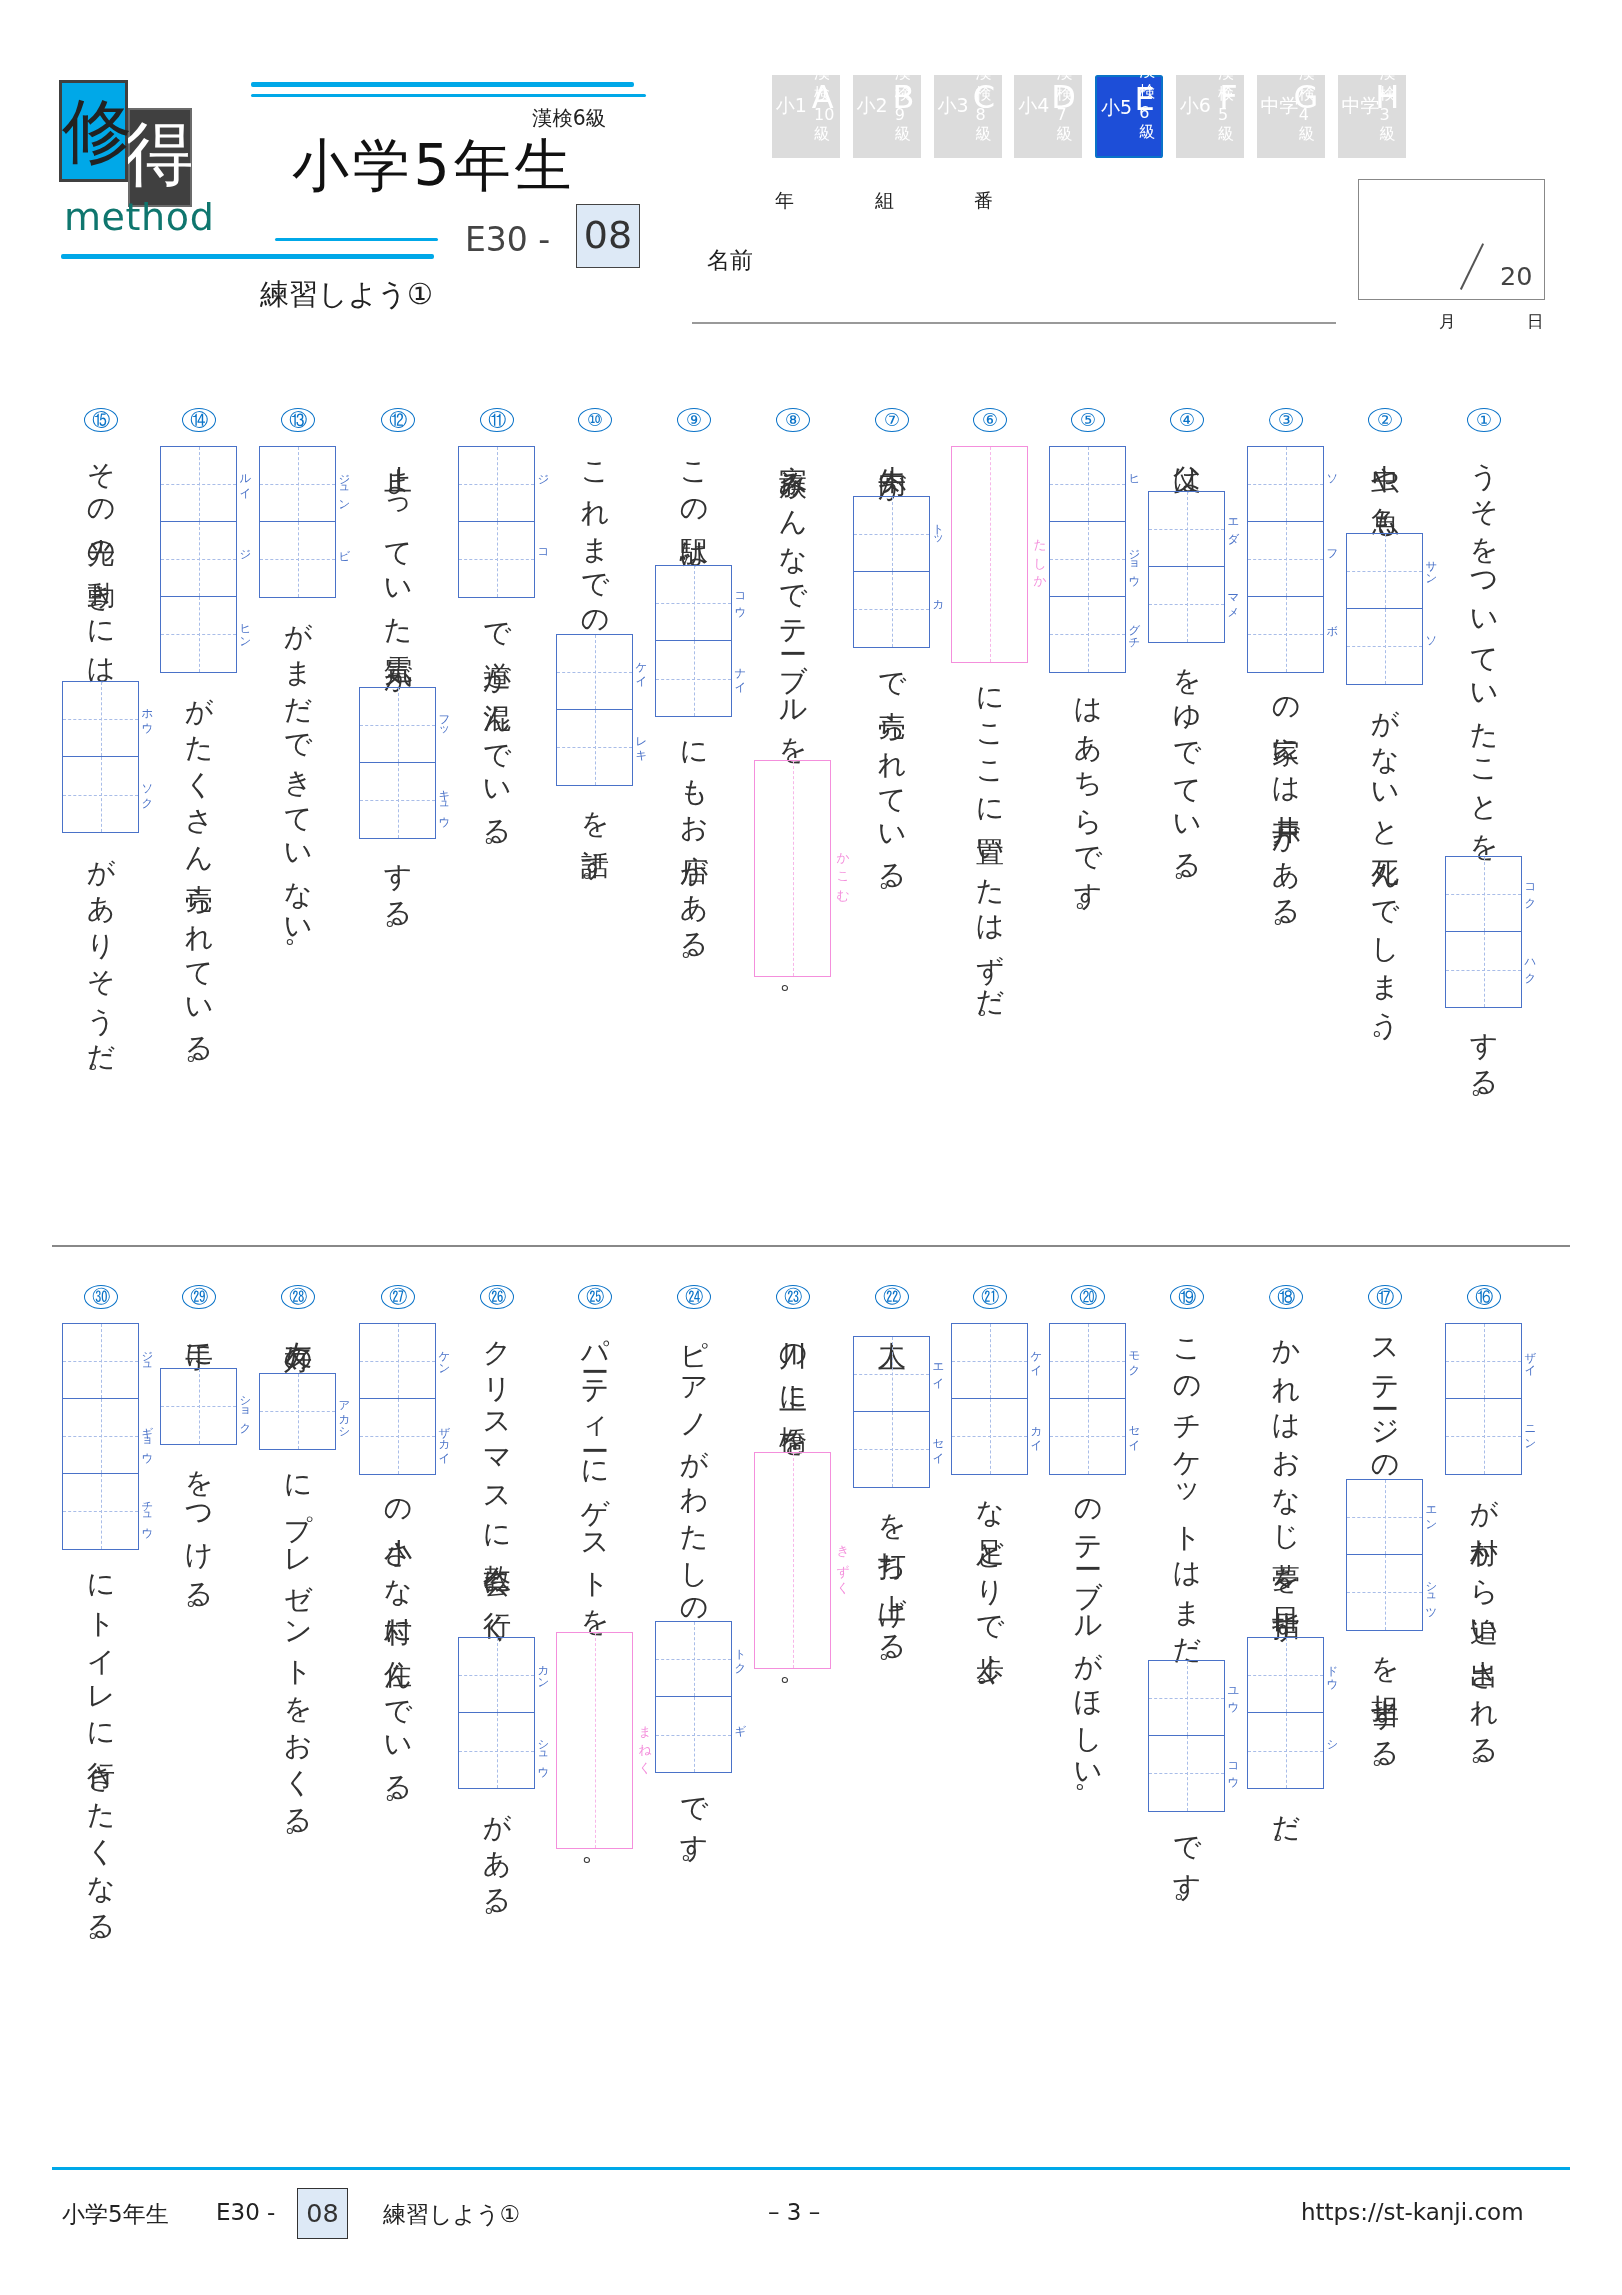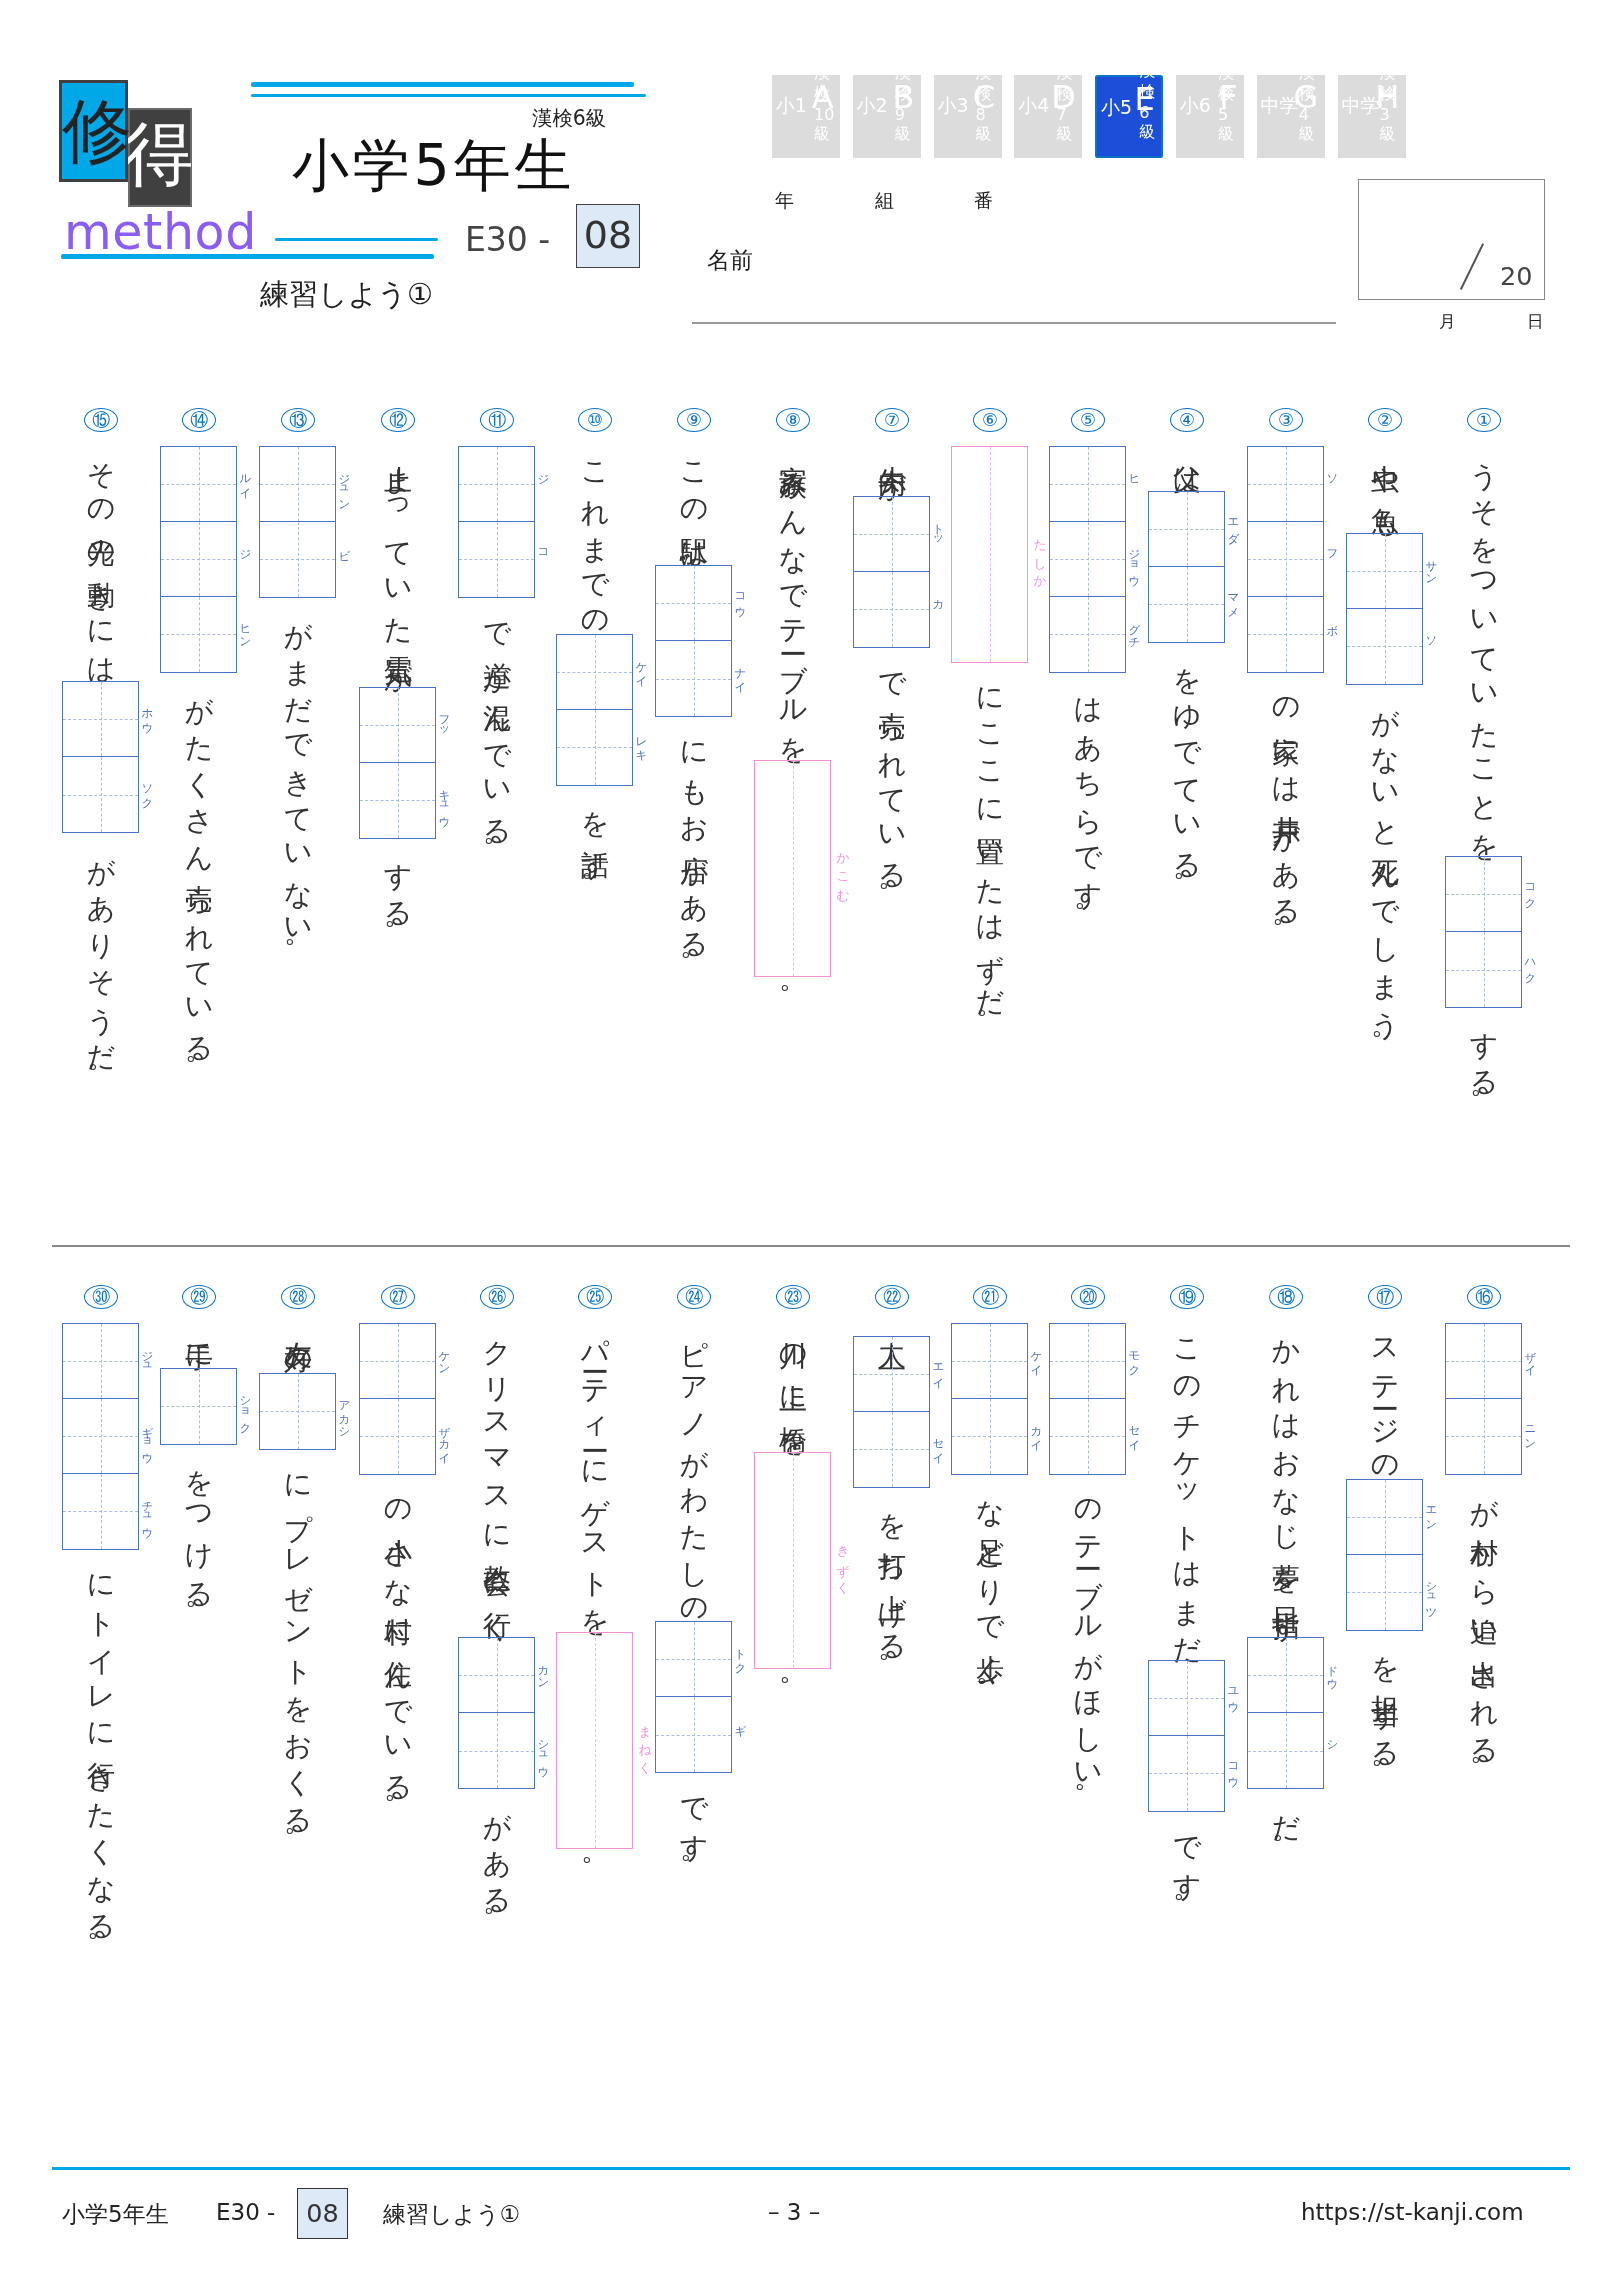--- a/index.html
+++ b/index.html
@@ -1,21 +1,21 @@
 <!DOCTYPE html>
 <html style="font-size:10.2px"><head>
 <meta charset="utf-8">
 <style>
   html,body{margin:0;padding:0;background:#fff;}
   body{width:1623px;height:2295px;position:relative;overflow:hidden;font-family:"DejaVu Sans","Liberation Sans",sans-serif;color:#333;}
   .abs{position:absolute;}
   
   .logo-a{left:59px;top:80px;width:69px;height:102px;background:#00a8e8;border:3.8px solid #404040;box-sizing:border-box;font-size:70px;line-height:96px;text-align:center;color:#222;}
   .logo-b{left:128px;top:108px;width:64px;height:99px;background:#404040;border:2.6px solid #6b6b6b;box-sizing:border-box;font-size:70px;line-height:89px;color:#fff;text-align:left;text-indent:-6.4px;}
-  .logo-method{left:64px;top:198px;font-size:49px;color:#8b5cf6;line-height:38px;letter-spacing:0.6px;margin-top:16px;}
+  .logo-method{left:64px;top:198px;font-size:38px;color:#0f766e;line-height:38px;letter-spacing:0.6px;}
   .hline{background:#00a8e8;height:4.5px;border-radius:1.9px;}
   .grade-sub{left:532px;top:104px;font-size:20.4px;color:#222;}
   .grade-title{left:292px;top:128px;font-size:57px;color:#111;letter-spacing:3.8px;}
   .code-label{left:465px;top:220px;font-size:33px;color:#444;}
   .code-num{left:576px;top:204px;width:64px;height:64px;background:#dde9f6;border:1.3px solid #444;box-sizing:border-box;font-size:38px;text-align:center;line-height:61px;color:#333;}
   .subtitle{left:260px;top:275px;font-size:29px;color:#222;}
   .tabs{left:772px;top:75px;display:flex;gap:12.8px;}
   .tab{width:68px;height:83px;background:#dcdcdc;color:#fff;position:relative;box-sizing:border-box;}
   .tab.active{background:#1d4ed8;border:2.6px solid #0a73c8;border-radius:2.6px;}
   .tab .t1{position:absolute;left:3.8px;top:18px;font-size:19px;}

